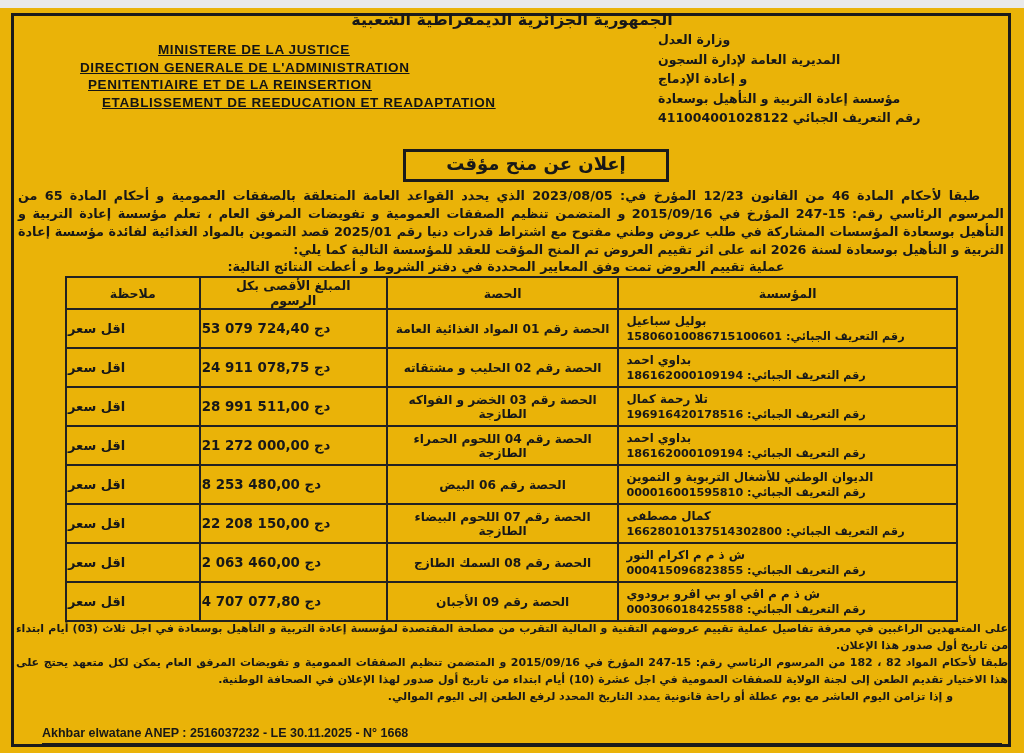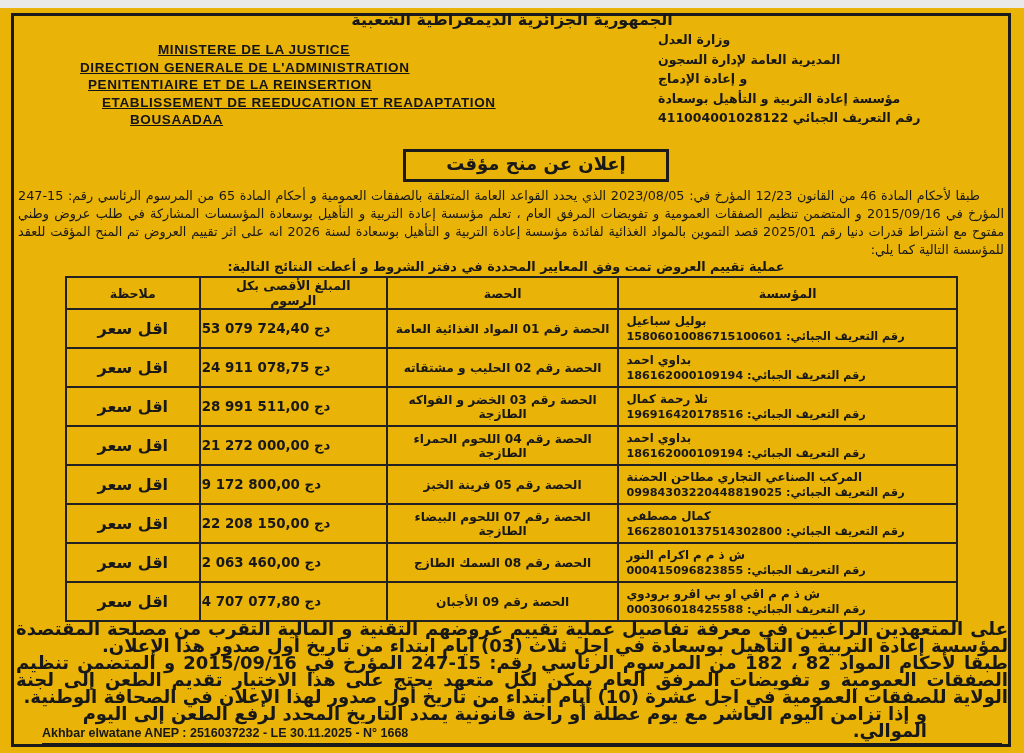--- a/index.html
+++ b/index.html
@@ -33,21 +33,21 @@
     direction:rtl; text-align:left; font-weight:bold;
     font-size:12.5px; line-height:19.5px;
   }
   .title-wrap { position:absolute; top:141px; left:0; right:0; text-align:center;padding-left:48px; }
   .title-box {
     display:inline-block; border:3px solid #1b1b1b;
     padding:1px 40px 5px; font-weight:bold; font-size:18px;
   }
   .intro {
     position:absolute; top:179px; right:20px; left:18px;
-    direction:rtl; text-align:justify; font-weight:normal;
+    direction:rtl; text-align:justify; font-weight:bold;
     font-size:12.8px; line-height:18px; text-indent:24px;
   }
   .criteria {
     position:absolute; top:251px; right:30px; left:18px;
     direction:rtl; text-align:center; font-weight:bold; font-size:12.8px;
   }
   table.award-table {
     position:absolute; top:268px; left:65px; width:893px;
     direction:rtl; border-collapse:collapse; font-weight:bold;
     table-layout:fixed;
@@ -55,28 +55,28 @@
   .award-table th, .award-table td { border:2px solid #222; }
   .award-table th { font-size:12.5px; height:22px; padding:0 16px; }
   .award-table tbody td { height:35px; }
   .col-inst { width:38%; } .col-lot { width:26%; } .col-amt { width:21%; } .col-note { width:15%; }
   .c-inst { padding:1px 7px; text-align:left; vertical-align:middle; }
   .inst-name { font-size:11.8px; line-height:15px; }
   .inst-tax  { font-size:11.2px; line-height:15px; }
   .taxnum { letter-spacing:0.4px; }
   .c-lot  { text-align:center; font-size:12.2px; padding:0 4px;border-radius:9px; }
   .c-amt  { text-align:left; font-size:13.4px; }
-  .c-note { text-align:center; font-size:16px; }
+  .c-note { text-align:left; font-size:13px; }
   .footer {
     position:absolute; top:612px; left:16px; right:16px;
-    direction:rtl; font-weight:bold; font-size:18px;
+    direction:rtl; font-weight:bold; font-size:11px;
     line-height:17px; text-align:justify;
   }
   .footer p { margin:0; }
-  .footer .p3 { text-align:right; padding-right:81px; }
+  .footer .p3 { text-align:right; padding-right:55px; }
   .anep {
     position:absolute; top:718px; left:42px; right:22px;
     border-bottom:2.5px solid #1b1b1b; padding-bottom:3px;
     font-family:"Liberation Sans", sans-serif; font-weight:bold;
     font-size:12.5px; direction:ltr; text-align:left;
   }
   .bottom-bar {
     position:absolute; bottom:1px; left:26px; right:16px;
     height:7px; background:#1d1d1d;
   }
@@ -87,21 +87,20 @@
 <div class="page">
   <div class="frame"></div>
 
   <div class="republic">الجمهورية الجزائرية الديمقراطية الشعبية</div>
 
   <div class="header-fr">
     <div class="fr-line">MINISTERE  DE LA JUSTICE</div>
     <div class="fr-line">DIRECTION GENERALE DE L'ADMINISTRATION</div>
     <div class="fr-line">PENITENTIAIRE ET DE LA REINSERTION</div>
     <div class="fr-line">ETABLISSEMENT DE REEDUCATION ET READAPTATION</div>
-    <div class="fr-line">BOUSAADAA</div>
   </div>
 
   <div class="header-ar">
     <div>وزارة العدل</div>
     <div>المديرية العامة لإدارة السجون</div>
     <div>و إعادة الإدماج</div>
     <div>مؤسسة إعادة التربية و التأهيل بوسعادة</div>
     <div>رقم التعريف الجبائي 411004001028122</div>
   </div>
 
@@ -159,25 +158,25 @@
         <td class="c-inst">
           <div class="inst-name">بداوي احمد</div>
           <div class="inst-tax"><span>رقم التعريف الجبائي:</span> <span class="taxnum">186162000109194</span></div>
         </td>
         <td class="c-lot">الحصة رقم 04 اللحوم الحمراء الطازجة</td>
         <td class="c-amt" dir="ltr">21 272 000,00 دج</td>
         <td class="c-note">اقل سعر</td>
       </tr>
       <tr>
         <td class="c-inst">
-          <div class="inst-name">المركب الصناعي التجاري مطاحن الحضنة</div>
-          <div class="inst-tax"><span>رقم التعريف الجبائي:</span> <span class="taxnum">09984303220448819025</span></div>
-        </td>
-        <td class="c-lot">الحصة رقم 05 فرينة الخبز</td>
-        <td class="c-amt" dir="ltr">9 172 800,00 دج</td>
+          <div class="inst-name">الديوان الوطني للأشغال التربوية و التموين</div>
+          <div class="inst-tax"><span>رقم التعريف الجبائي:</span> <span class="taxnum">000016001595810</span></div>
+        </td>
+        <td class="c-lot">الحصة رقم 06 البيض</td>
+        <td class="c-amt" dir="ltr">8 253 480,00 دج</td>
         <td class="c-note">اقل سعر</td>
       </tr>
       <tr>
         <td class="c-inst">
           <div class="inst-name">كمال مصطفى</div>
           <div class="inst-tax"><span>رقم التعريف الجبائي:</span> <span class="taxnum">16628010137514302800</span></div>
         </td>
         <td class="c-lot">الحصة رقم 07 اللحوم البيضاء الطازجة</td>
         <td class="c-amt" dir="ltr">22 208 150,00 دج</td>
         <td class="c-note">اقل سعر</td>

